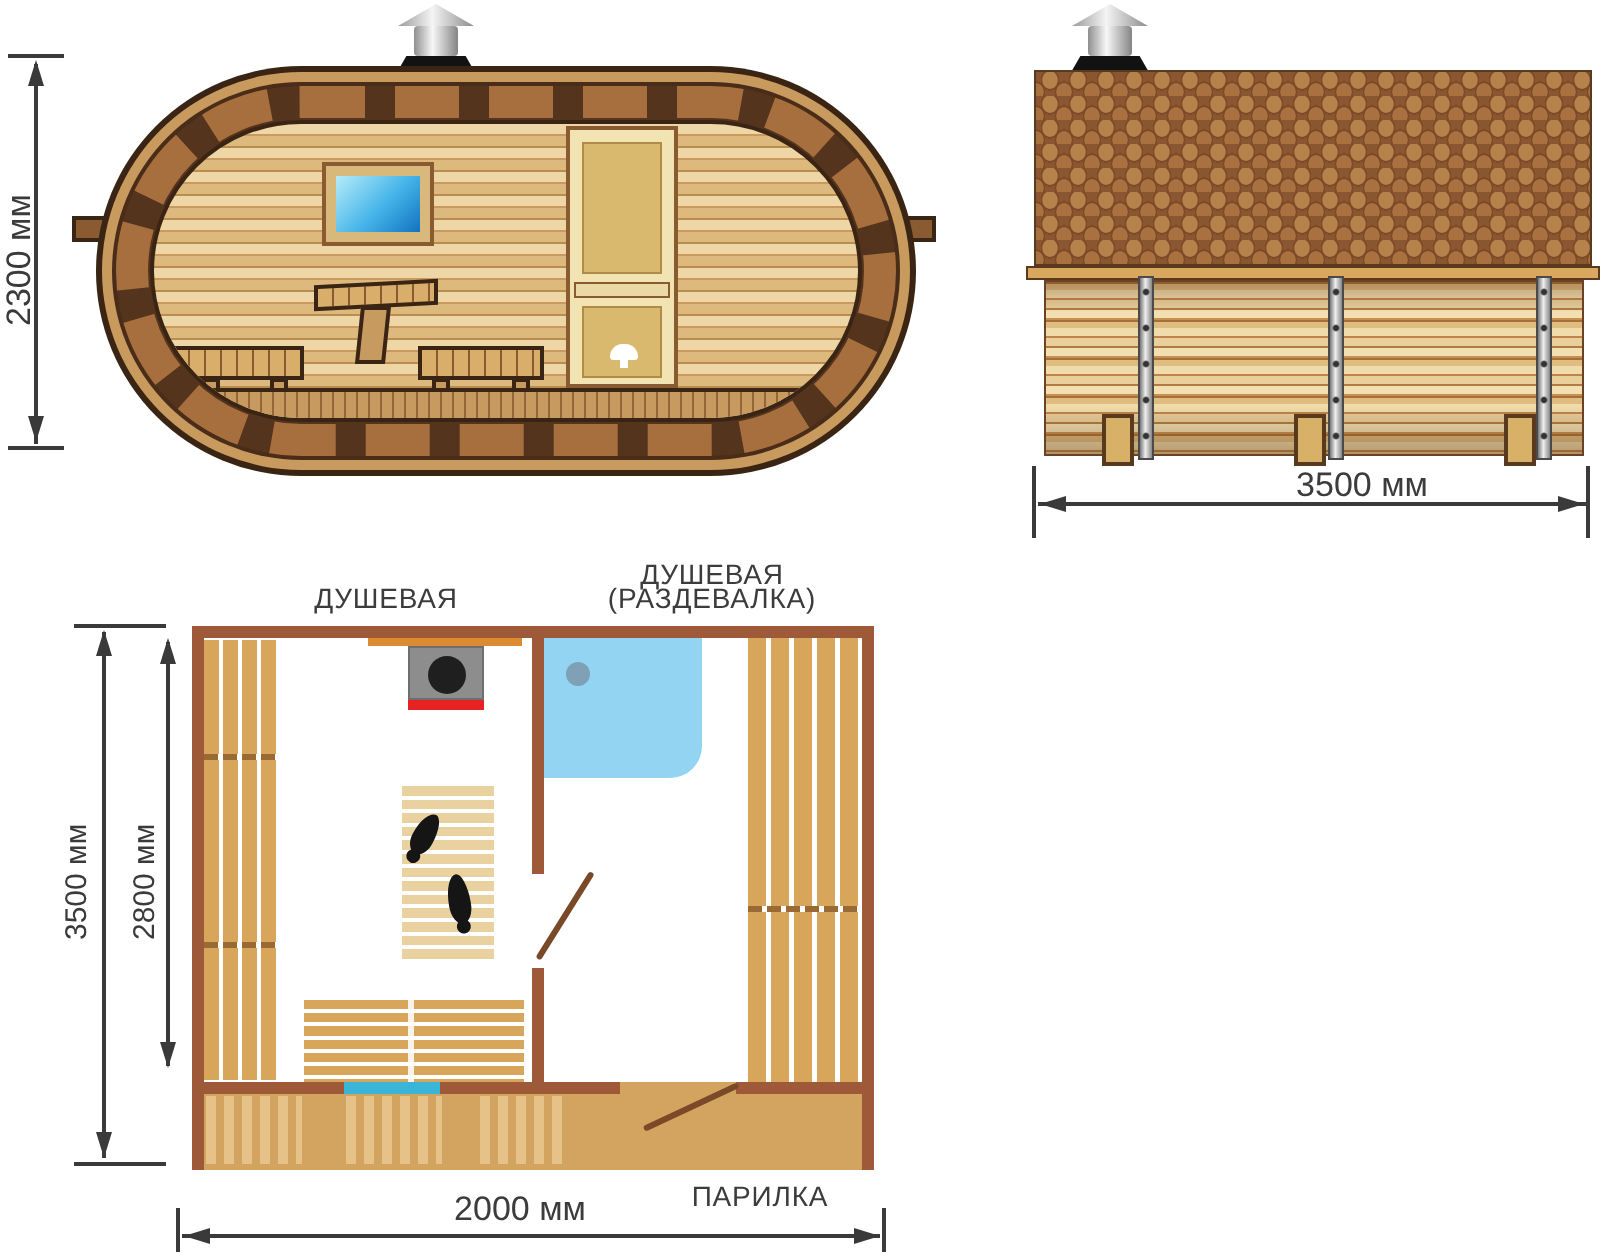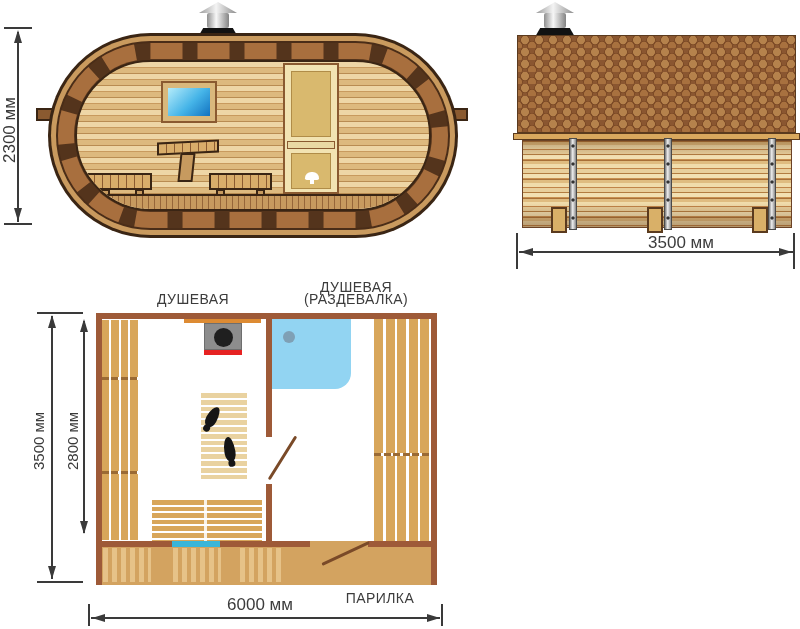--- a/index.html
+++ b/index.html
@@ -199,21 +199,21 @@
     <div class="ar ar-u" style="left:48px;top:315px"></div>
     <div class="ar ar-d" style="left:48px;top:566px"></div>
     <div class="a vlabel" style="left:29px;top:396px;width:20px;height:90px;font-size:15px;line-height:20px">3500 мм</div>
 
     <div class="a dimline" style="left:83px;top:321px;width:2px;height:212px"></div>
     <div class="ar ar-u" style="left:80px;top:319px"></div>
     <div class="ar ar-d" style="left:80px;top:521px"></div>
     <div class="a vlabel" style="left:63px;top:396px;width:20px;height:90px;font-size:15px;line-height:20px">2800 мм</div>
 
     <div class="a lbl" style="left:330px;top:590px;width:100px;font-size:14px;letter-spacing:.4px">ПАРИЛКА</div>
-    <div class="a lbl" style="left:200px;top:595px;width:120px;font-size:17px">6000 мм</div>
+    <div class="a lbl" style="left:200px;top:595px;width:120px;font-size:17px">2000 мм</div>
     <div class="a tick" style="left:88px;top:604px;width:2px;height:22px"></div>
     <div class="a tick" style="left:441px;top:604px;width:2px;height:22px"></div>
     <div class="a dimline" style="left:91px;top:617px;width:349px;height:2px"></div>
     <div class="ar ar-l" style="left:92px;top:614px"></div>
     <div class="ar ar-r" style="left:427px;top:614px"></div>
   </div>
 
 </div>
 
 </body></html>

